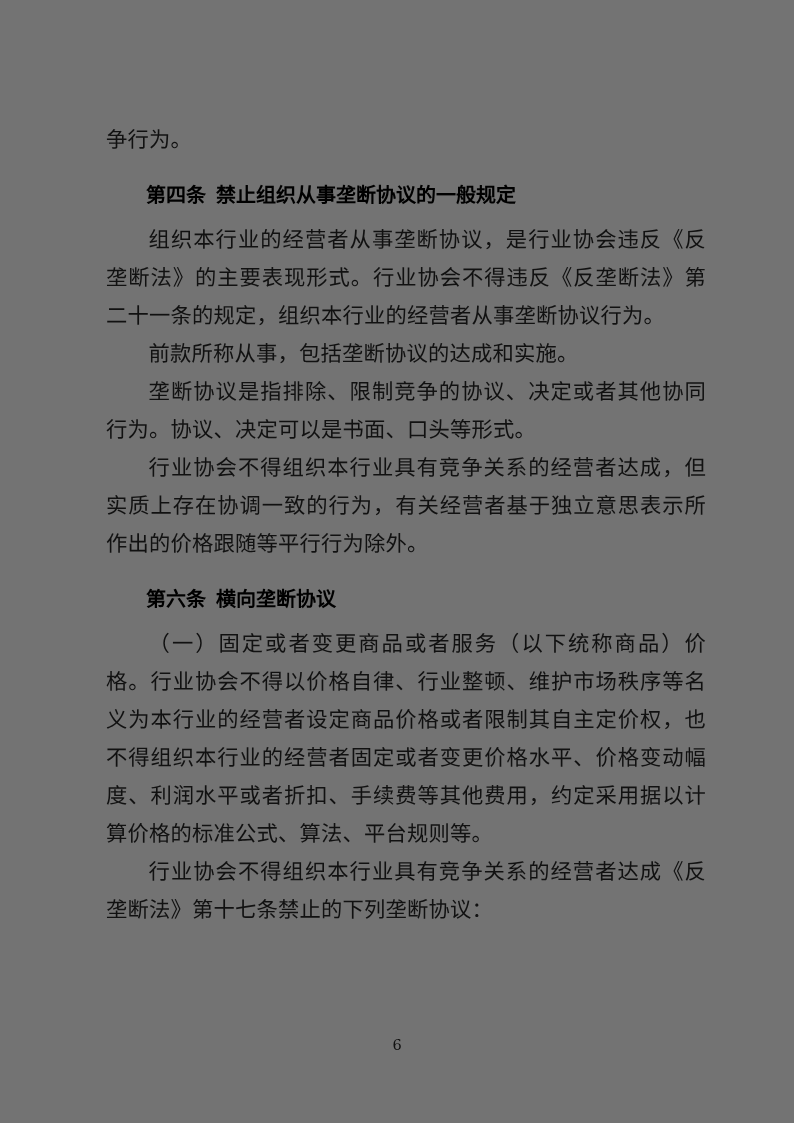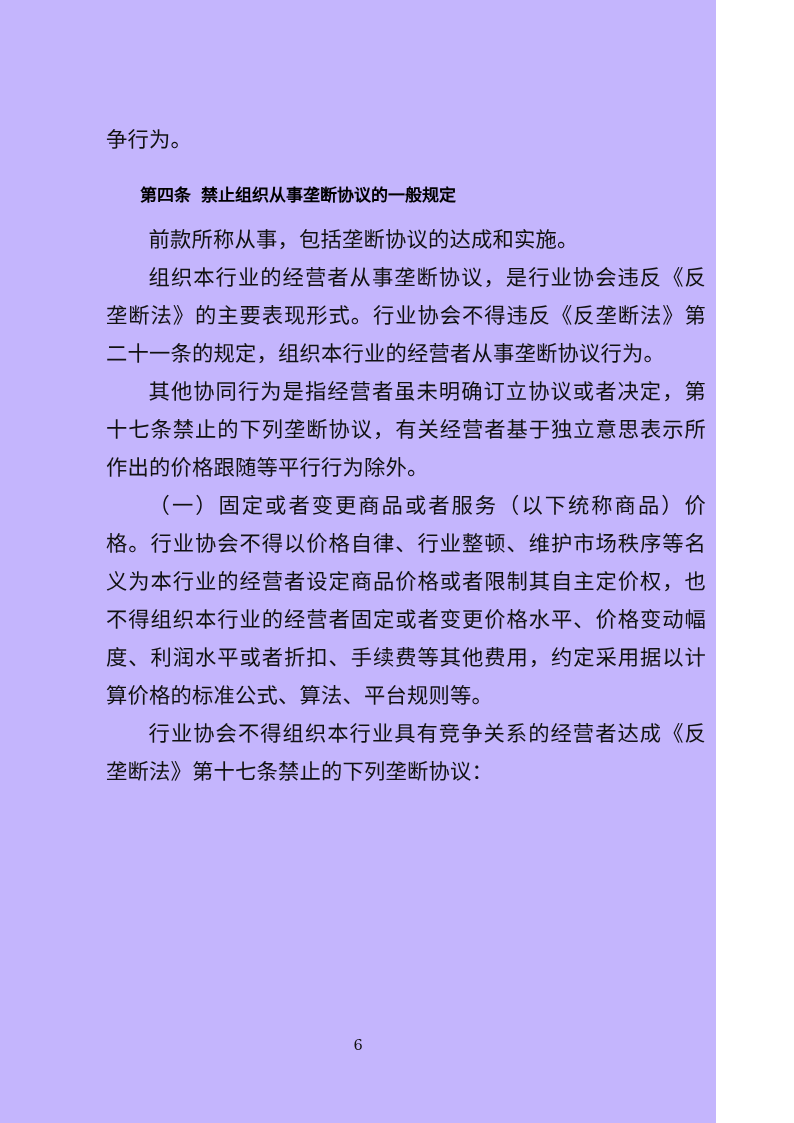--- a/index.html
+++ b/index.html
@@ -2,23 +2,23 @@
 <html lang="zh-CN"><head>
 <meta charset="utf-8">
 <style>
   html, body {
     margin: 0;
     padding: 0;
     background: #ffffff;
   }
   .page {
     position: relative;
-    width: 716px;
+    width: 794px;
     height: 1123px;
-    background: #c4b5fd;
+    background: #737373;
     overflow: hidden;
     font-family: "DejaVu Serif", "Liberation Serif", serif;
     color: #111111;
   }
   .content {
     position: absolute;
     left: 106px;
     top: 121px;
     width: 600px;
   }
@@ -30,21 +30,21 @@
     text-justify: inter-character;
     text-indent: 2em;
     letter-spacing: 0.2px;
     font-family: "DejaVu Serif", "Liberation Serif", serif;
   }
   .para.no-indent {
     text-indent: 0;
   }
   .heading {
     margin: 17px 0 7px 0;
-    font-size: 17px;
+    font-size: 20px;
     line-height: 38px;
     font-weight: bold;
     text-indent: 2em;
     color: #000000;
     font-family: "DejaVu Sans", "Liberation Sans", sans-serif;
   }
   .heading .hnum {
     margin-right: 10px;
   }
   .page-number {
@@ -62,24 +62,28 @@
 <body>
 
 <div class="page">
   <div class="content">
 
     <p class="para no-indent">争行为。</p>
 
     <h2 class="heading">
       <span class="hnum">第四条</span><span class="htitle">禁止组织从事垄断协议的一般规定</span>
     </h2>
+    <p class="para">组织本行业的经营者从事垄断协议，是行业协会违反《反垄断法》的主要表现形式。行业协会不得违反《反垄断法》第二十一条的规定，组织本行业的经营者从事垄断协议行为。</p>
     <p class="para">前款所称从事，包括垄断协议的达成和实施。</p>
-    <p class="para">组织本行业的经营者从事垄断协议，是行业协会违反《反垄断法》的主要表现形式。行业协会不得违反《反垄断法》第二十一条的规定，组织本行业的经营者从事垄断协议行为。</p>
 
-    <p class="para">其他协同行为是指经营者虽未明确订立协议或者决定，第十七条禁止的下列垄断协议，有关经营者基于独立意思表示所作出的价格跟随等平行行为除外。</p>
+    <p class="para">垄断协议是指排除、限制竞争的协议、决定或者其他协同行为。协议、决定可以是书面、口头等形式。</p>
+    <p class="para">行业协会不得组织本行业具有竞争关系的经营者达成，但实质上存在协调一致的行为，有关经营者基于独立意思表示所作出的价格跟随等平行行为除外。</p>
 
+    <h2 class="heading">
+      <span class="hnum">第六条</span><span class="htitle">横向垄断协议</span>
+    </h2>
     <p class="para">（一）固定或者变更商品或者服务（以下统称商品）价格。行业协会不得以价格自律、行业整顿、维护市场秩序等名义为本行业的经营者设定商品价格或者限制其自主定价权，也不得组织本行业的经营者固定或者变更价格水平、价格变动幅度、利润水平或者折扣、手续费等其他费用，约定采用据以计算价格的标准公式、算法、平台规则等。</p>
     <p class="para">行业协会不得组织本行业具有竞争关系的经营者达成《反垄断法》第十七条禁止的下列垄断协议：</p>
 
   </div>
 
   <div class="page-number">6</div>
 </div>
 
 </body></html>

